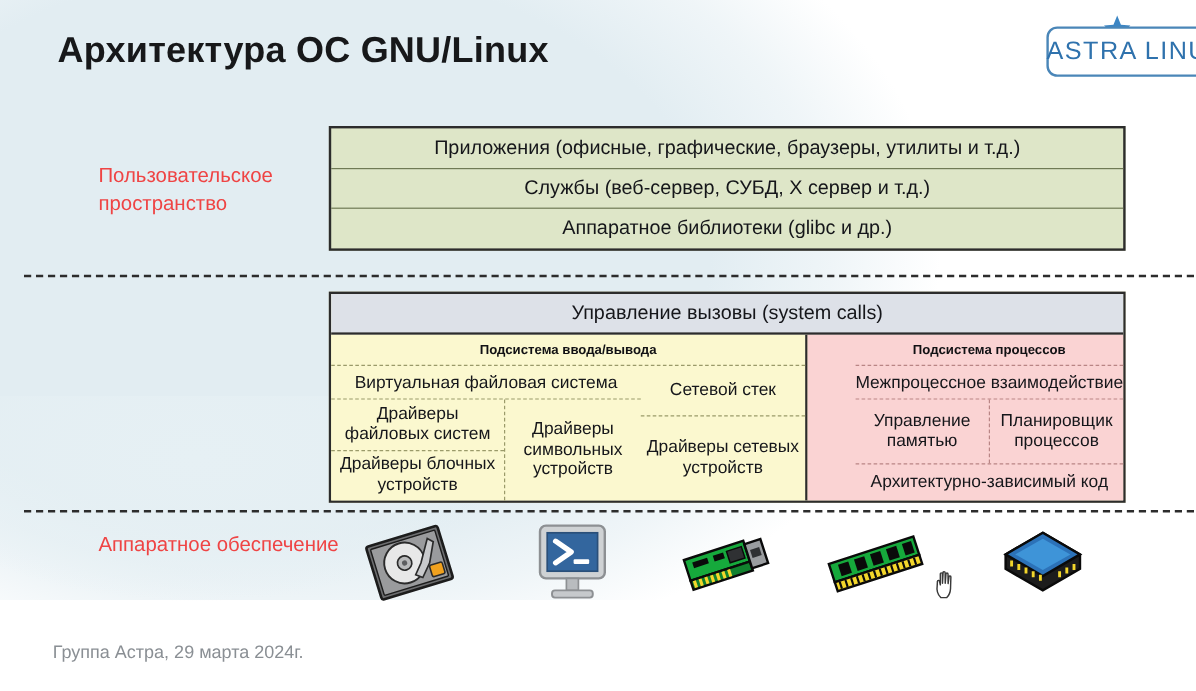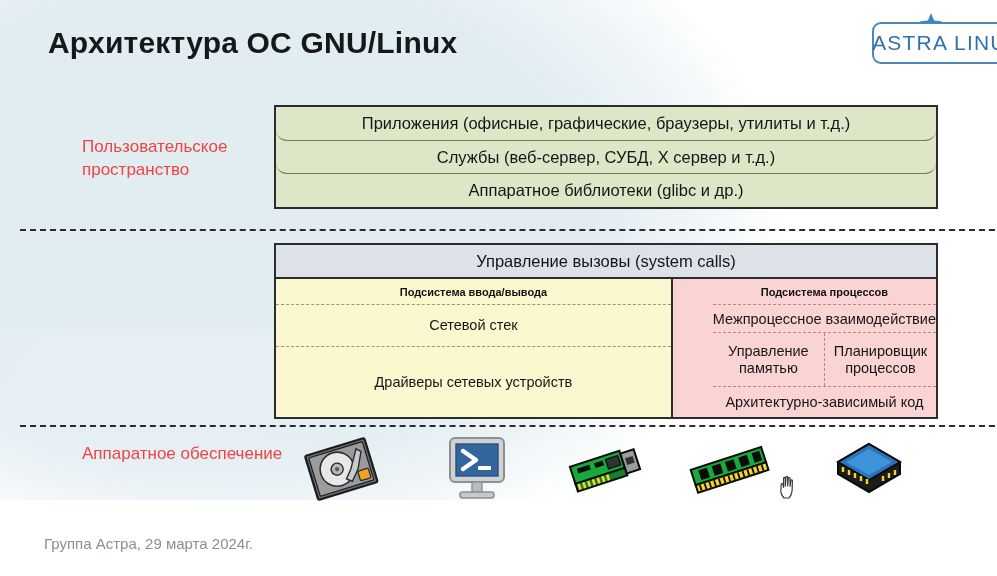--- a/index.html
+++ b/index.html
@@ -79,21 +79,20 @@
     border: 2px solid #2c2c2c;
     background: #dee6c8;
     display: flex; flex-direction: column;
   }
   .userbox .row {
     flex: 1;
     display: flex; align-items: center; justify-content: center;
     font-size: 16.5px; color: #15161a;
     border-bottom: 1px solid #6f7a55;
     white-space: nowrap;
-    border-radius: 11px;
   }
   .userbox .row:last-child { border-bottom: none; }
 
   .kernelbox {
     position: absolute; left: 274px; top: 243px;
     width: 664px; height: 176px;
     border: 2px solid #2c2c2c;
     display: flex; flex-direction: column;
     background: #fbf8cf;
   }
@@ -215,20 +214,32 @@
   <div class="kernelbox">
 
     <div class="syscalls">Управление вызовы (system calls)</div>
 
     <div class="ksplit">
 
       <div class="io-col">
         <div class="sub-head">Подсистема ввода/вывода</div>
 
         <div class="io-grid">
+          <div class="io-left">
+            <div class="io-vfs">Виртуальная файловая система</div>
+            <div class="io-lower">
+              <div class="io-fs-col">
+                <div class="cell top">Драйверы файловых систем</div>
+                <div class="cell">Драйверы блочных устройств</div>
+              </div>
+              <div class="io-char-col">
+                <div class="cell">Драйверы символьных устройств</div>
+              </div>
+            </div>
+          </div>
 
           <div class="io-right">
             <div class="cell io-net-top">Сетевой стек</div>
             <div class="cell io-net-bot">Драйверы сетевых устройств</div>
           </div>
         </div>
       </div>
 
       <div class="proc-col">
         <div class="sub-head">Подсистема процессов</div>

